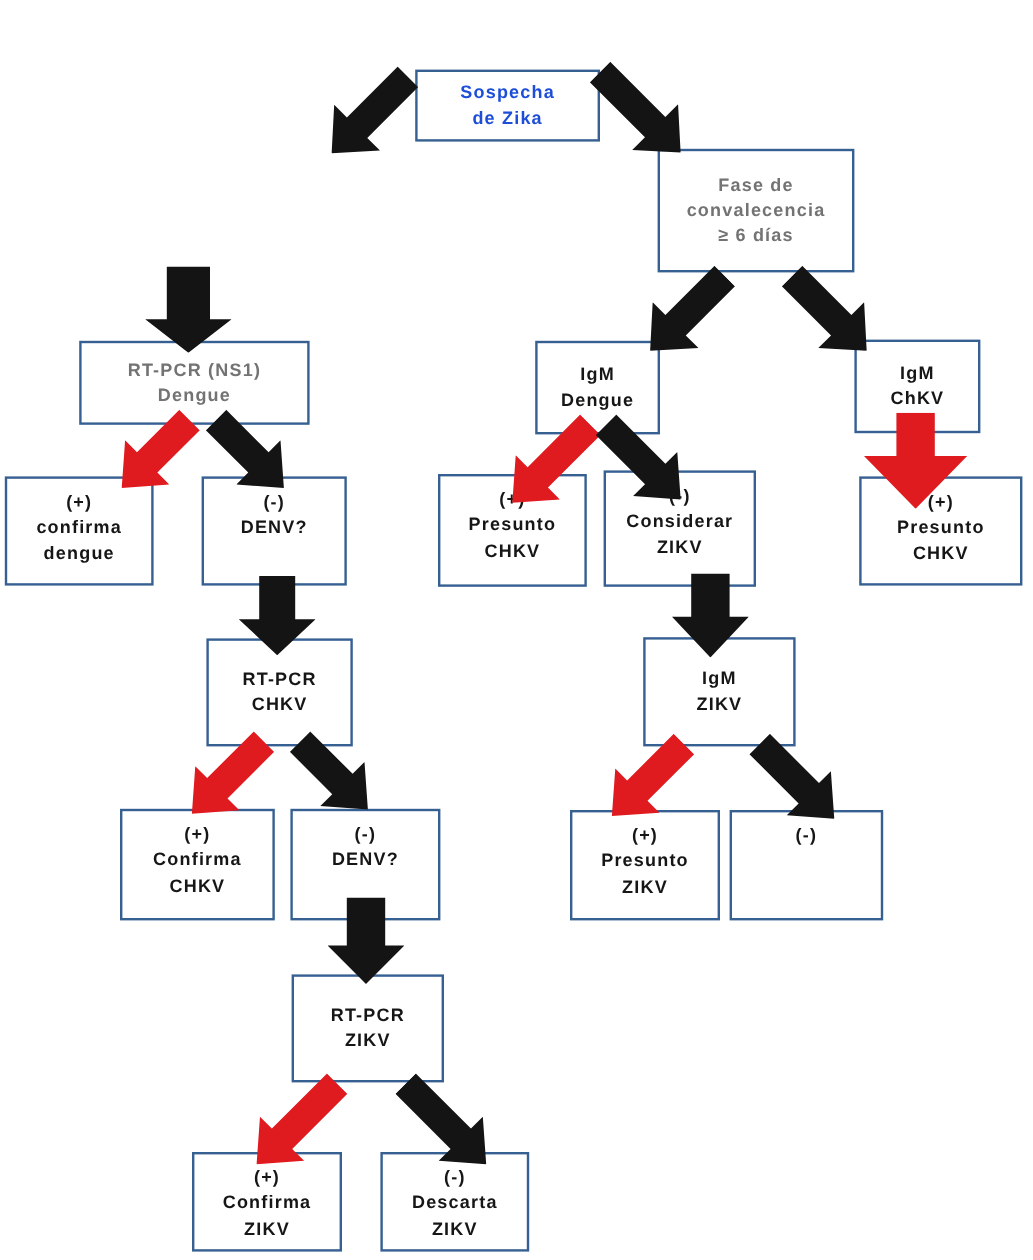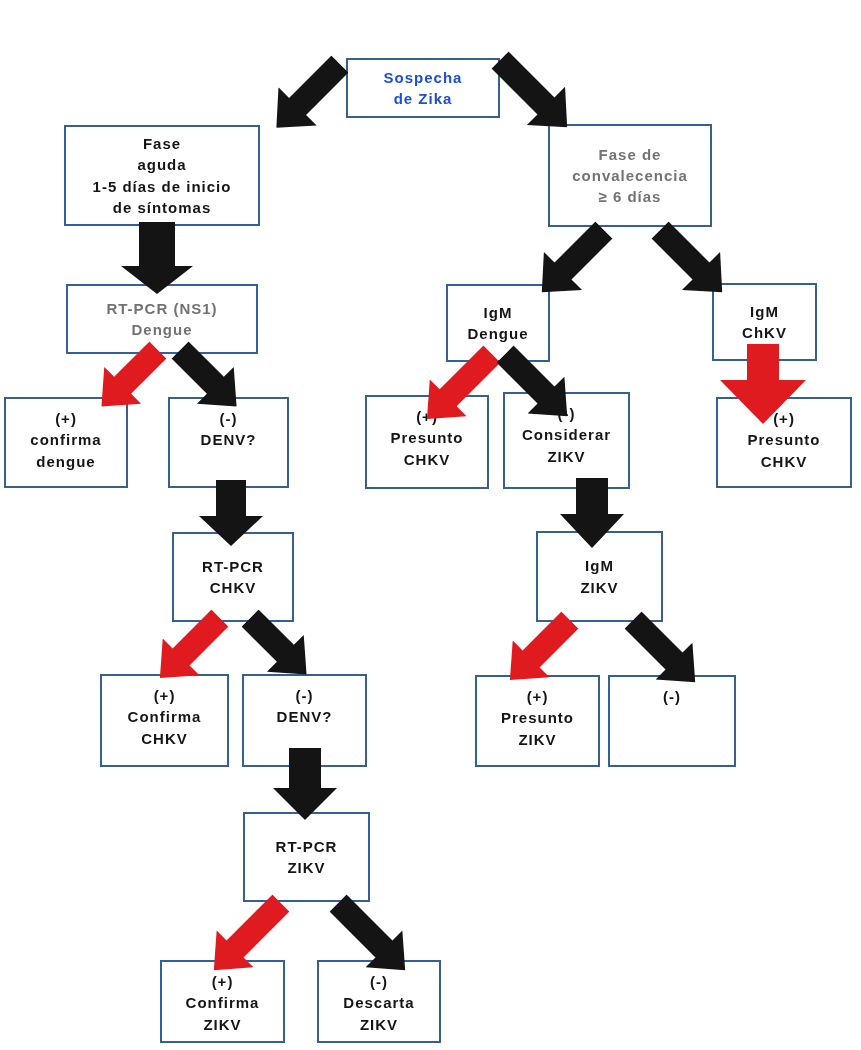--- a/index.html
+++ b/index.html
@@ -44,26 +44,20 @@
   .arrow svg { display: block; }
 </style>
 </head>
 <body>
 
 <div class="stage" id="stage">
     <div class="node center" style="left: 346px; top: 10px; width: 154px; height: 60px; border-color: rgb(54, 96, 146); color: #1d4ed8; margin-top: 48px;">
       <div class="line">Sospecha</div>
       <div class="line">de Zika</div>
     </div>
-    <div class="node center" style="left: 64px; top: 125px; width: 196px; height: 101px; border-color: rgb(54, 96, 146); color: rgb(22, 22, 22);">
-      <div class="line">Fase</div>
-      <div class="line">aguda</div>
-      <div class="line">1-5 días de inicio</div>
-      <div class="line">de síntomas</div>
-    </div>
     <div class="node center" style="left: 548px; top: 124px; width: 164px; height: 103px; border-color: rgb(54, 96, 146); color: #737373;">
       <div class="line">Fase de</div>
       <div class="line">convalecencia</div>
       <div class="line">≥ 6 días</div>
     </div>
     <div class="node center" style="left: 66px; top: 284px; width: 192px; height: 70px; border-color: rgb(54, 96, 146); color: #737373;">
       <div class="line">RT-PCR (NS1)</div>
       <div class="line">Dengue</div>
     </div>
     <div class="node top" style="left: 4px; top: 397px; width: 124px; height: 91px; border-color: rgb(54, 96, 146); color: rgb(22, 22, 22);">

